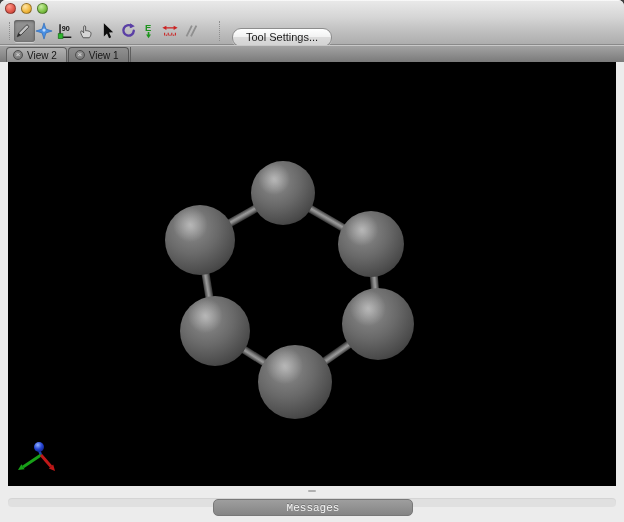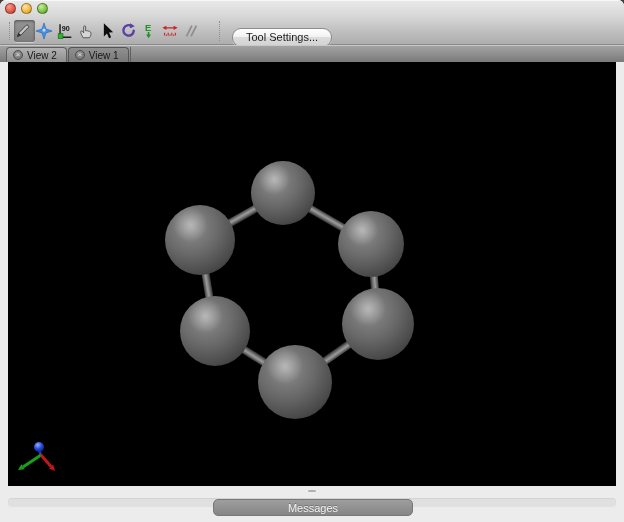--- a/index.html
+++ b/index.html
@@ -53,21 +53,21 @@
                radial-gradient(circle at 38% 32%, #8e8e8e 0%, #696969 42%, #4a4a4a 72%, #242424 100%); }
   .axes { position:absolute; left:8px; top:376px; }
 
   
   .bottombar { position:absolute; top:486px; left:0; width:624px; height:36px; background:#ececec; }
   .grip { position:absolute; top:4px; left:308px; width:8px; height:2px; background:#b0b0b0; border-radius:1px; }
   .band { position:absolute; top:12px; left:8px; width:608px; height:9px; background:#e0e0e0; border-radius:4px;
     box-shadow:inset 0 1px 1px rgba(0,0,0,.06); }
   .messages { position:absolute; top:13px; left:213px; width:200px; height:17px;
     background:linear-gradient(to bottom,#9e9e9e,#858585); border:1px solid #787878; border-radius:5px;
-    color:#f2f2f2; font-family:Liberation Sans, sans-serif; font-size:11px; text-shadow:0 -1px 0 rgba(0,0,0,.25); }
+    color:#f2f2f2; font-family:Liberation Mono, monospace; font-size:11px; text-shadow:0 -1px 0 rgba(0,0,0,.25); }
 </style>
 </head>
 <body>
 
 <div class="window">
 
   <div class="header">
     <div class="titlebar">
       <div class="traffic">
         <div class="light red"></div>

